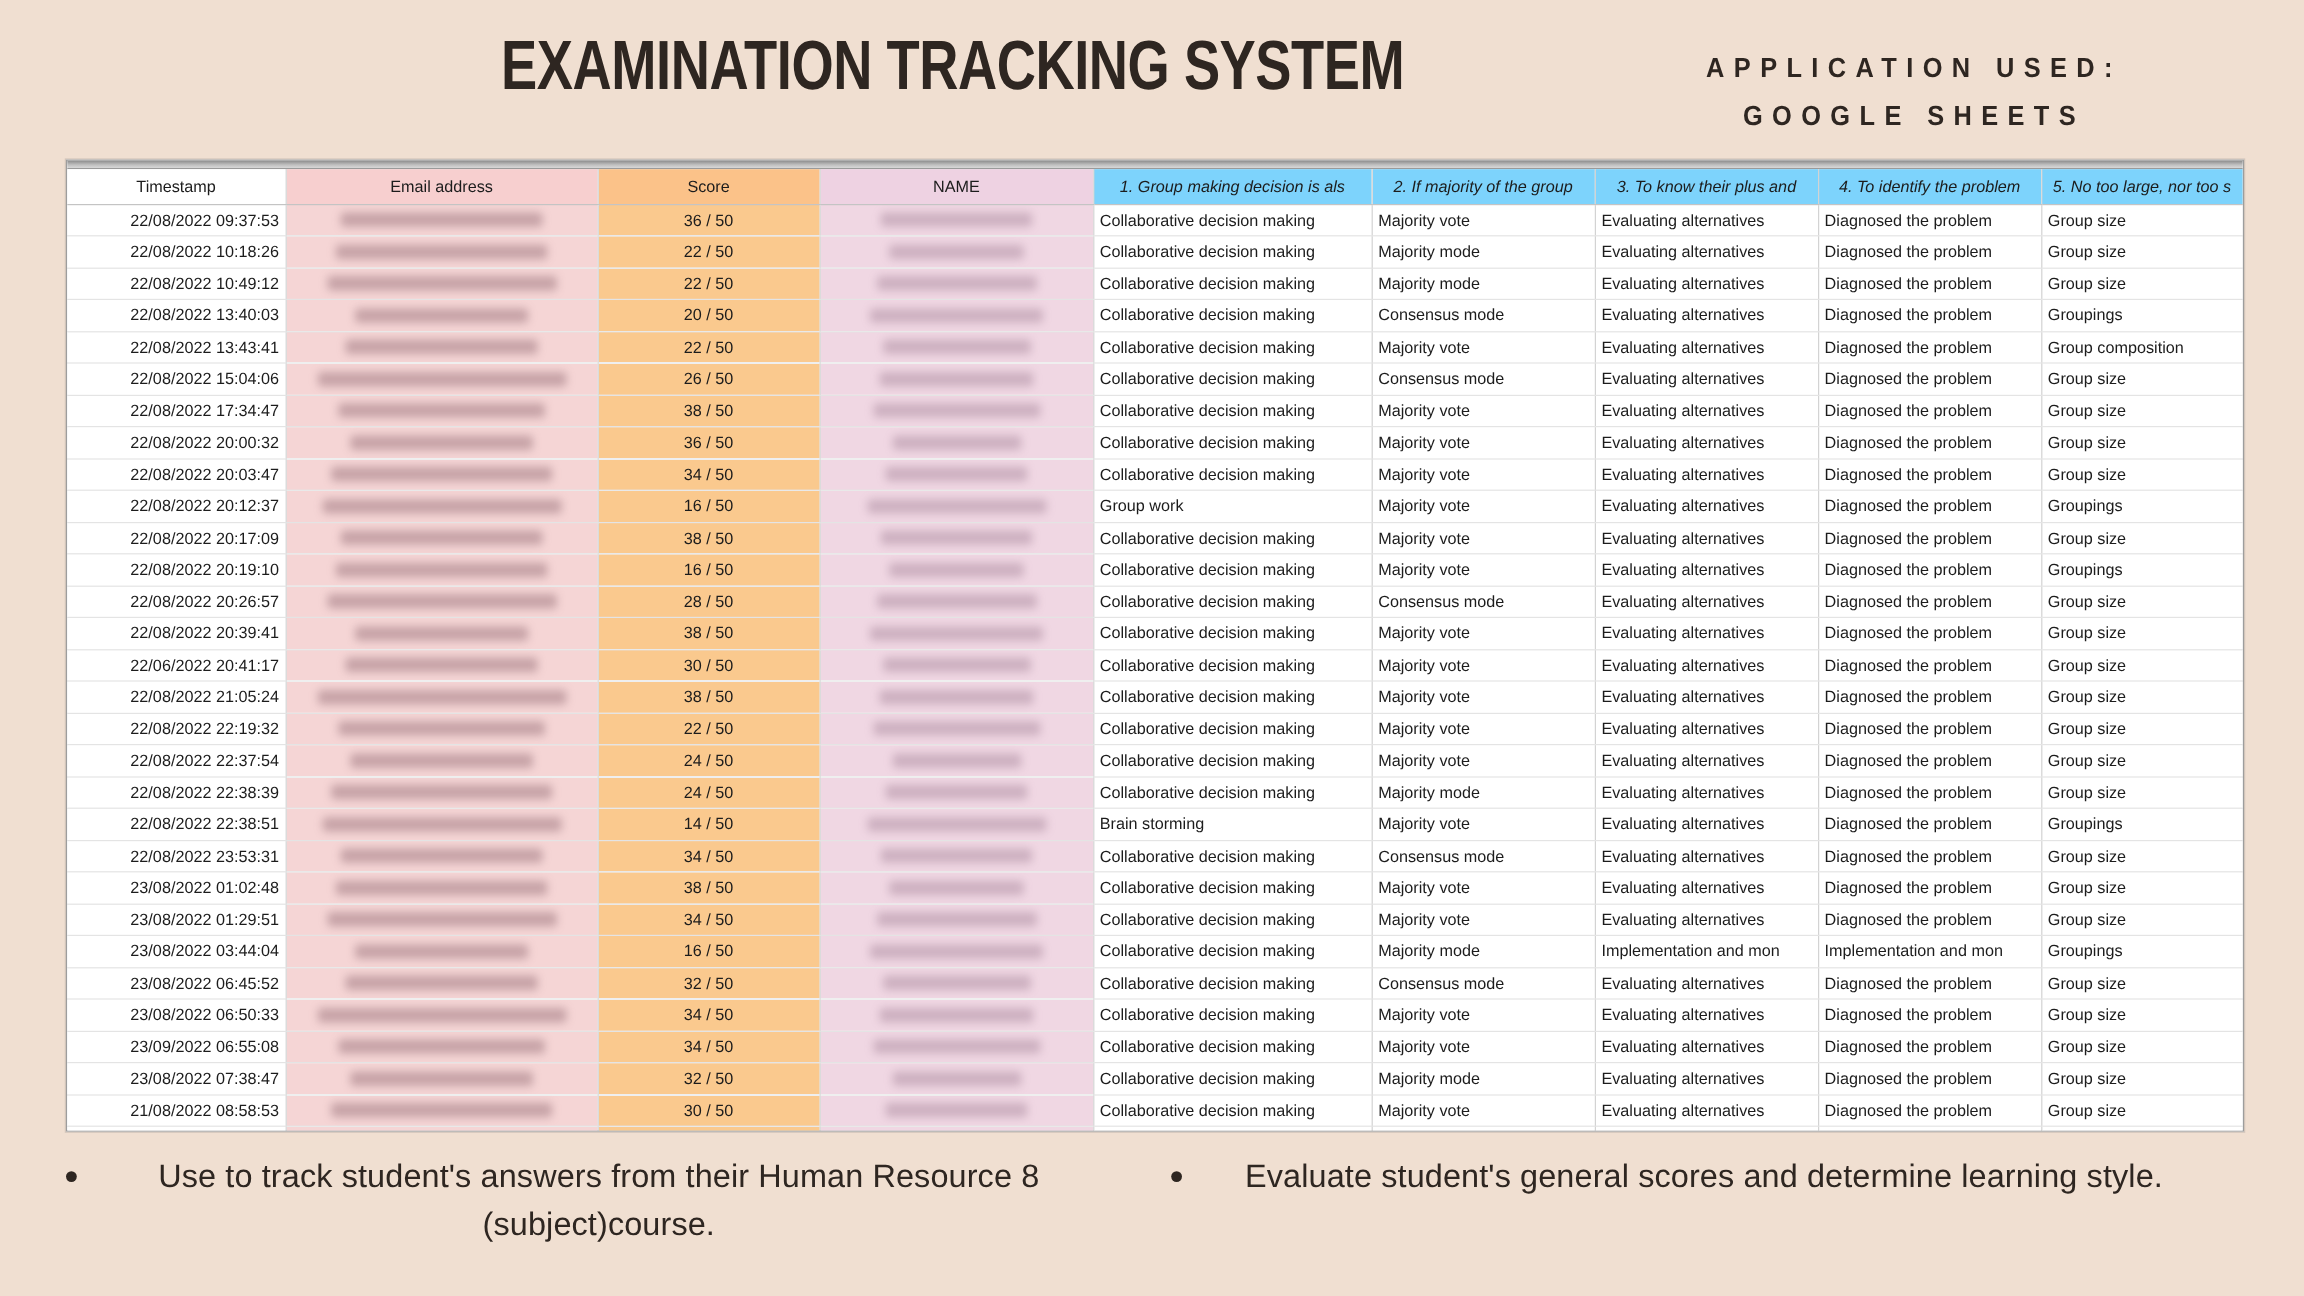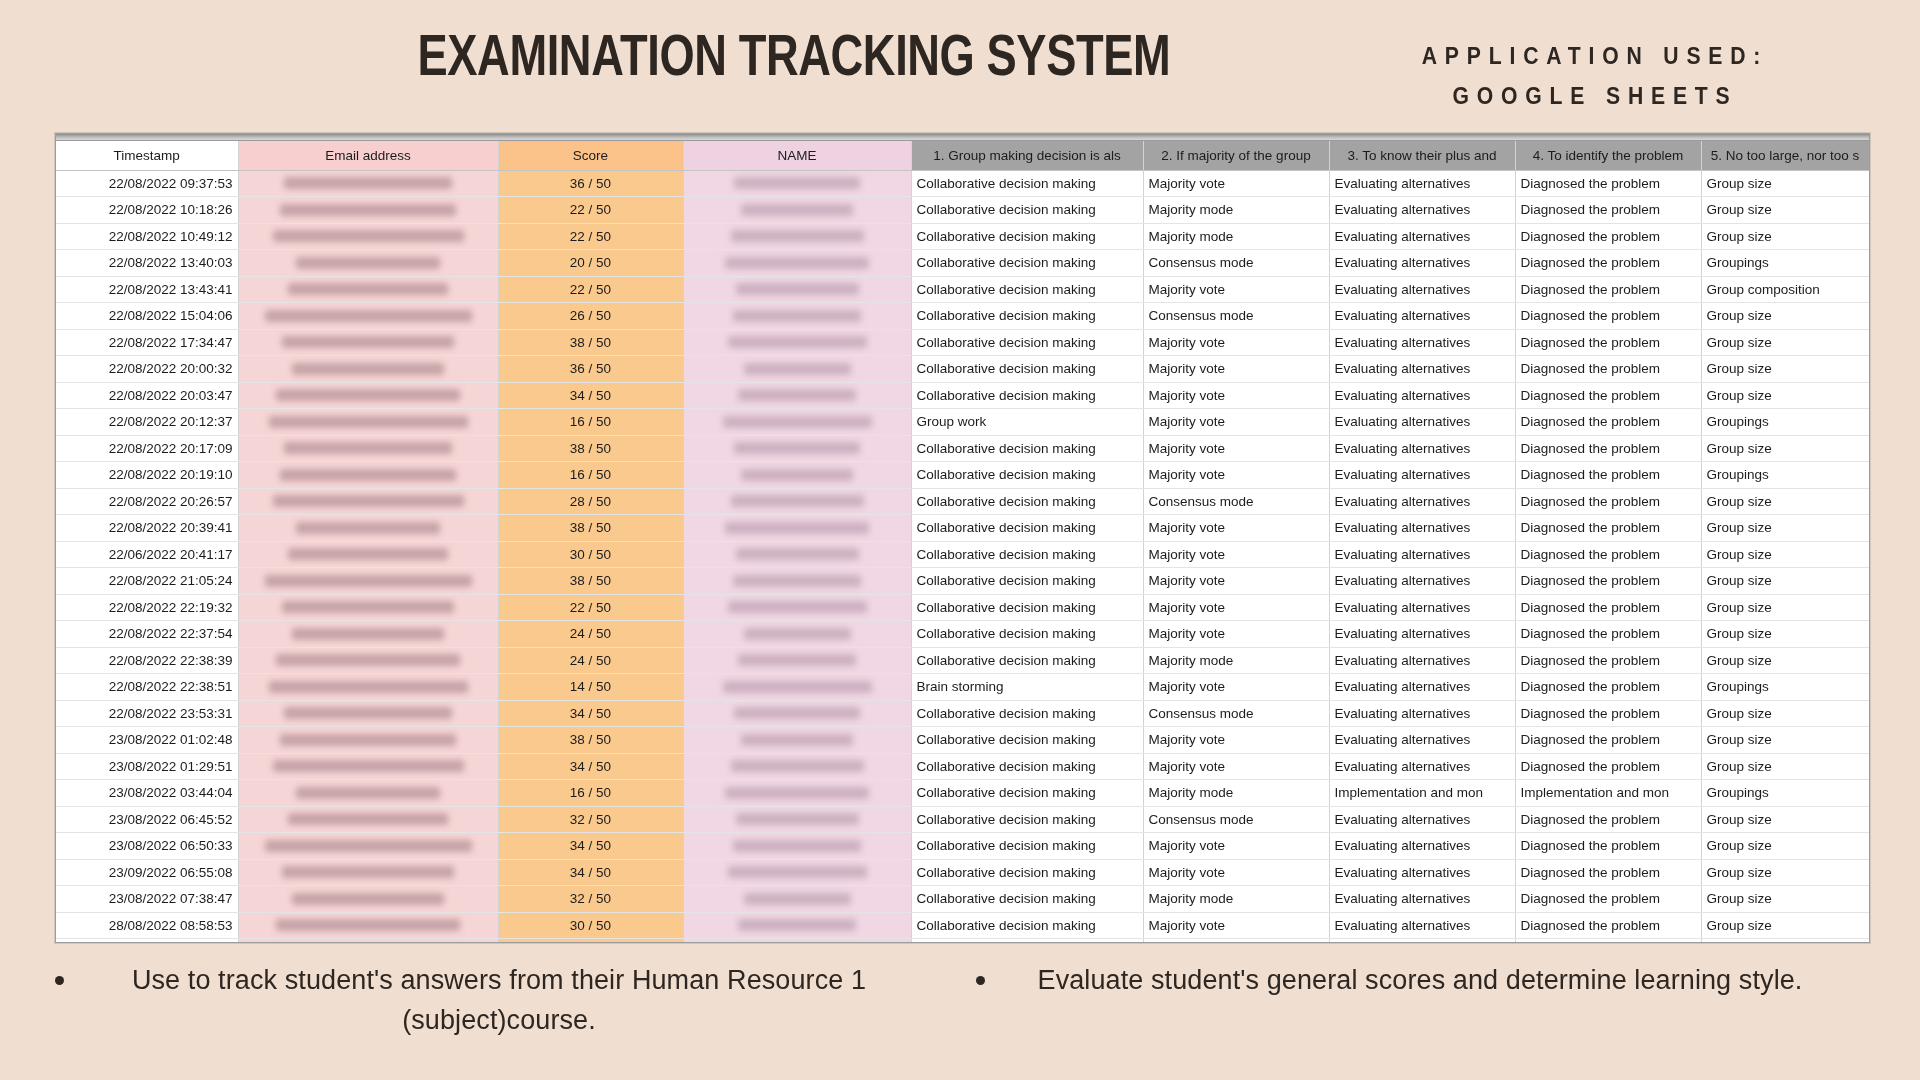--- a/index.html
+++ b/index.html
@@ -102,21 +102,21 @@
   .c-ts    { background:#ffffff; }
   .c-email { background:#f5d5d5; }
   .c-score { background:#fac98e; }
   .c-name  { background:#f0d7e3; }
   .c-q     { background:#ffffff; }
 
   thead .c-ts    { background:#ffffff; }
   thead .c-email { background:#f7cfcf;margin-top:48px; }
   thead .c-score { background:#fbc289; }
   thead .c-name  { background:#eed2e2; }
-  thead .c-q     { background:#a3a3a3; }
+  thead .c-q     { background:#7dd3fc;font-style:italic; }
 
   td.c-ts    { text-align: right; padding-right: 9px; }
   td.c-score { text-align: center; }
   td.c-q     { text-align: left; }
 
   
   .redact {
     display: block;
     position: relative;
     height: 12px;
@@ -615,21 +615,21 @@
             <td class="c-name">
               <span class="redact" style="width: 107px;"></span>
             </td>
             <td class="c-q">Collaborative decision making</td>
             <td class="c-q">Majority mode</td>
             <td class="c-q">Evaluating alternatives</td>
             <td class="c-q">Diagnosed the problem</td>
             <td class="c-q">Group size</td>
           </tr>
           <tr>
-            <td class="c-ts">28/08/2022 08:58:53</td>
+            <td class="c-ts">21/08/2022 08:58:53</td>
             <td class="c-email">
               <span class="redact" style="width: 184px;"></span>
             </td>
             <td class="c-score">30 / 50</td>
             <td class="c-name">
               <span class="redact" style="width: 118px;"></span>
             </td>
             <td class="c-q">Collaborative decision making</td>
             <td class="c-q">Majority vote</td>
             <td class="c-q">Evaluating alternatives</td>
@@ -647,21 +647,21 @@
             <td class="c-q">Diagnosed the problem</td>
             <td class="c-q">Groupings</td>
           </tr>
         </tbody>
     </table>
   </div>
 
   <div class="bullets">
     <div class="bullet">
       <span class="dot"></span>
-      <span class="btext">Use to track student's answers from their Human Resource 1 (subject)course.</span>
+      <span class="btext">Use to track student's answers from their Human Resource 8 (subject)course.</span>
     </div>
     <div class="bullet">
       <span class="dot"></span>
       <span class="btext">Evaluate student's general scores and determine learning style.</span>
     </div>
   </div>
 
 </div>
 
 </body></html>

